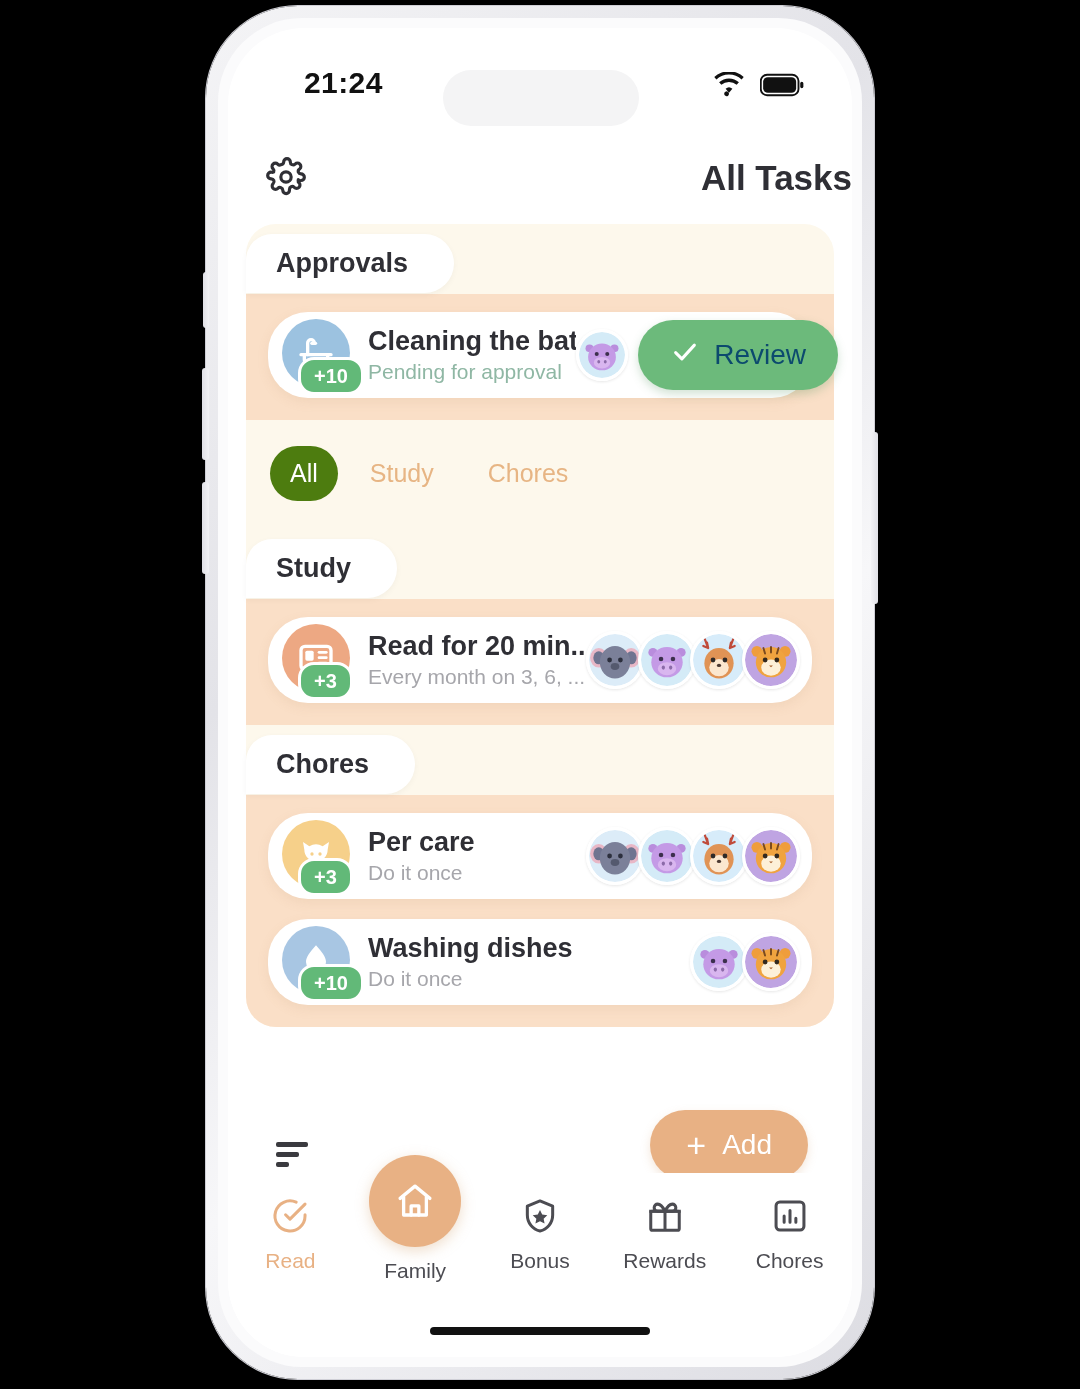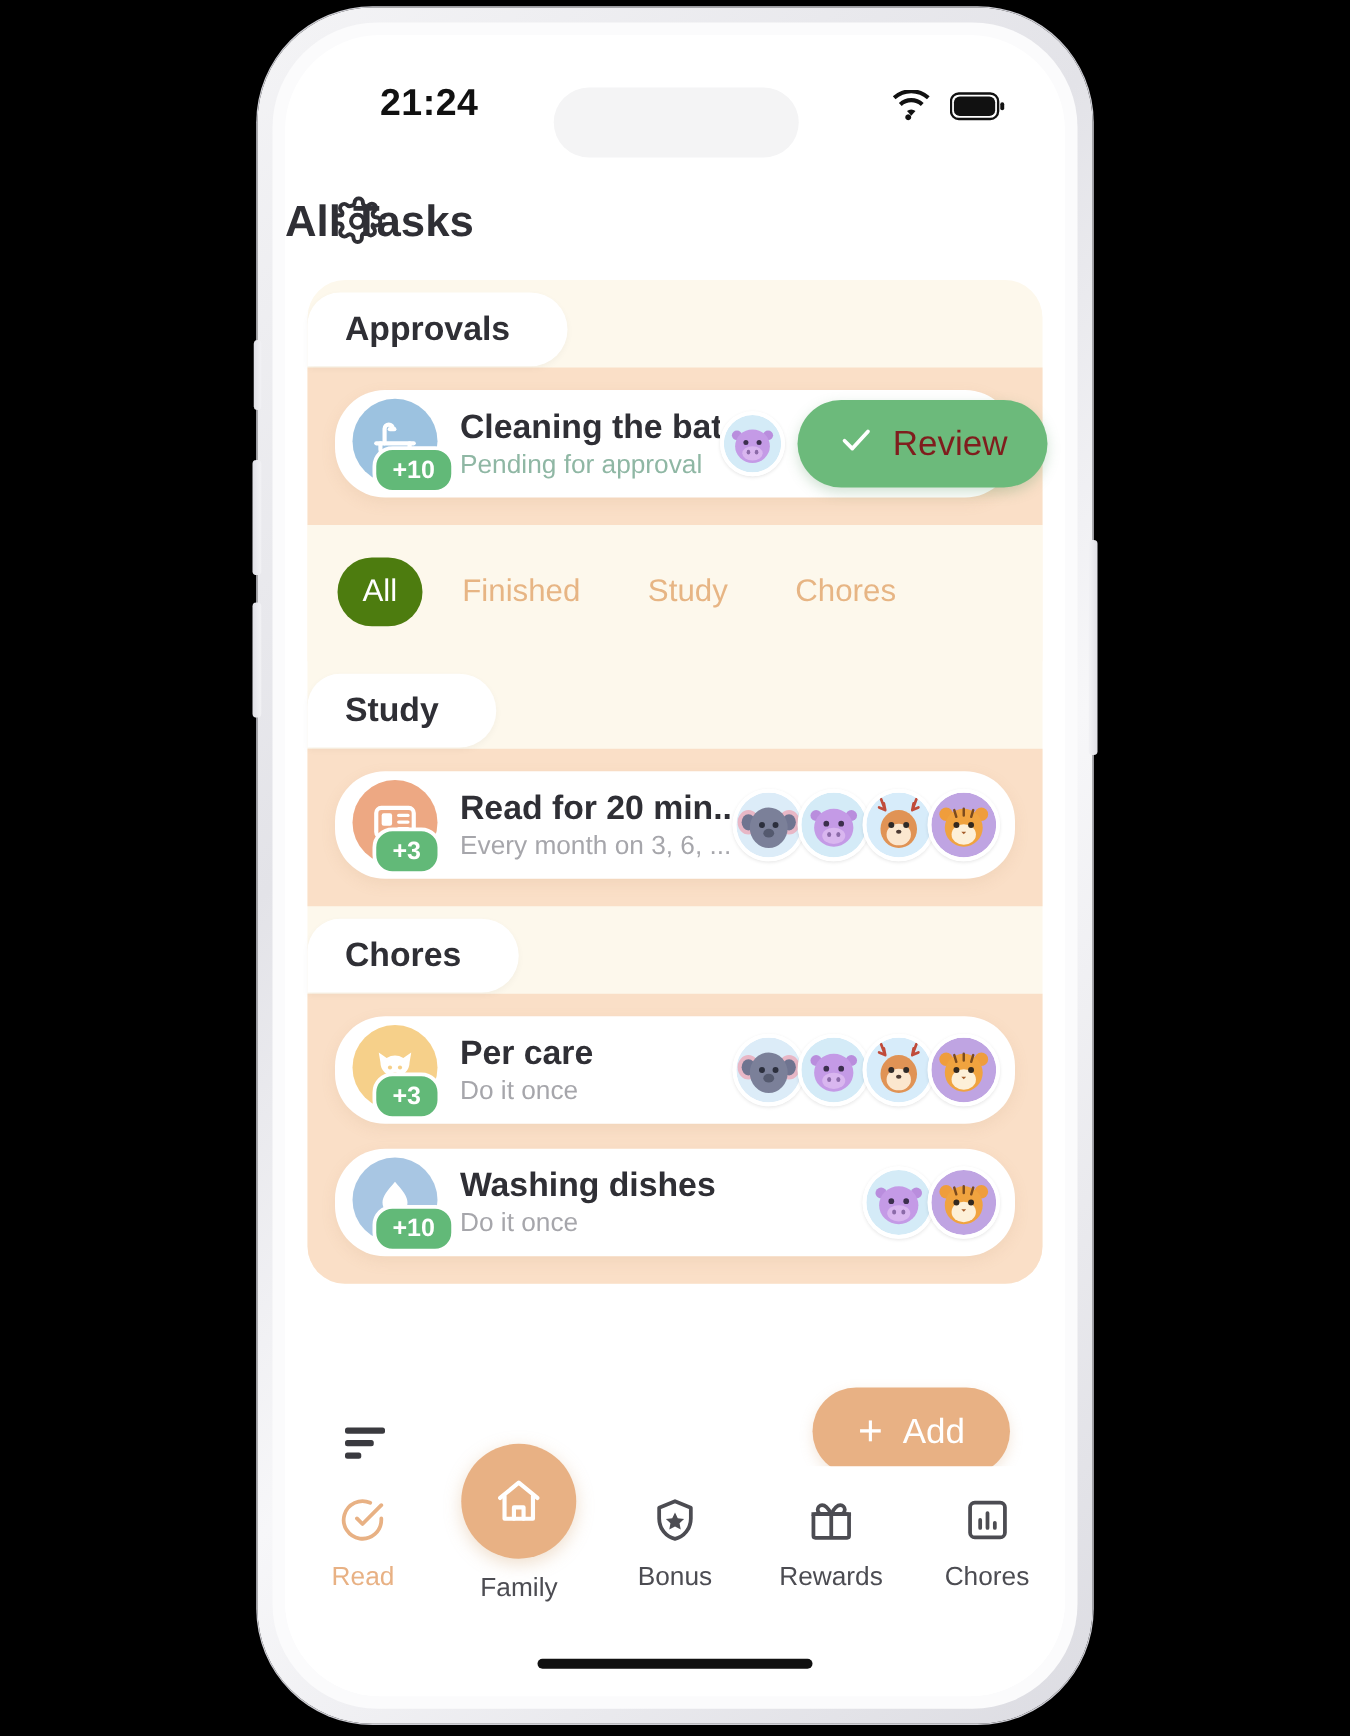--- a/index.html
+++ b/index.html
@@ -77,21 +77,21 @@
     width: 624px; height: 96px;
   }
   .gear-btn {
     position: absolute; left: 35px; top: 18px;
     width: 46px; height: 46px;
     display: flex; align-items: center; justify-content: center;
     cursor: pointer;
   }
   .page-title {
     position: absolute; left: 0; top: 20px; width: 624px;
-    text-align: left;
+    text-align: right;
     font-size: 35px; font-weight: bold; color: #2f2f35;
   }
 
   
   .content {
     position: absolute; left: 0; top: 196px;
     width: 624px; height: 900px;
   }
 
   
@@ -190,21 +190,21 @@
     box-shadow: 0 1px 3px rgba(0,0,0,.10);
   }
   .avatar:first-child { margin-left: 0; }
   .avatar.small { width: 46px; height: 46px; font-size: 26px; }
 
   
   .review-btn {
     flex: 0 0 auto;
     margin-left: 10px; margin-right: -38px;
     background: #6cba7b;
-    color: #7f1d1d;
+    color: #0c4a6e;
     border-radius: 38px;
     height: 70px;
     padding: 0 32px;
     display: flex; align-items: center; gap: 14px;
     font-size: 28px;
     box-shadow: 0 4px 10px rgba(90,150,100,.28);
     cursor: pointer;
     white-space: nowrap;
   }
 
@@ -380,21 +380,20 @@
               <div class="review-btn" style="background: rgb(108, 186, 123);">
                 <span><svg width="30" height="30" viewBox="0 0 24 24" fill="none" stroke="#fff" stroke-width="2.4" stroke-linecap="round" stroke-linejoin="round">
                     <path d="M4.5 12.5 9.5 17.5 19.5 6.5"></path>
                   </svg></span>
                 <span>Review</span>
               </div>
             </div>
           </div>
           <div class="filters">
             <div class="chip active">All</div>
-            <div class="chip">Finished</div>
             <div class="chip">Study</div>
             <div class="chip">Chores</div>
           </div>
           <div class="sec-header">
             <div class="sec-tab">Study</div>
           </div>
           <div class="sec-body">
             <div class="task-card">
               <div class="task-icon-wrap">
                 <div class="task-icon" style="background: rgb(237, 168, 131);">

